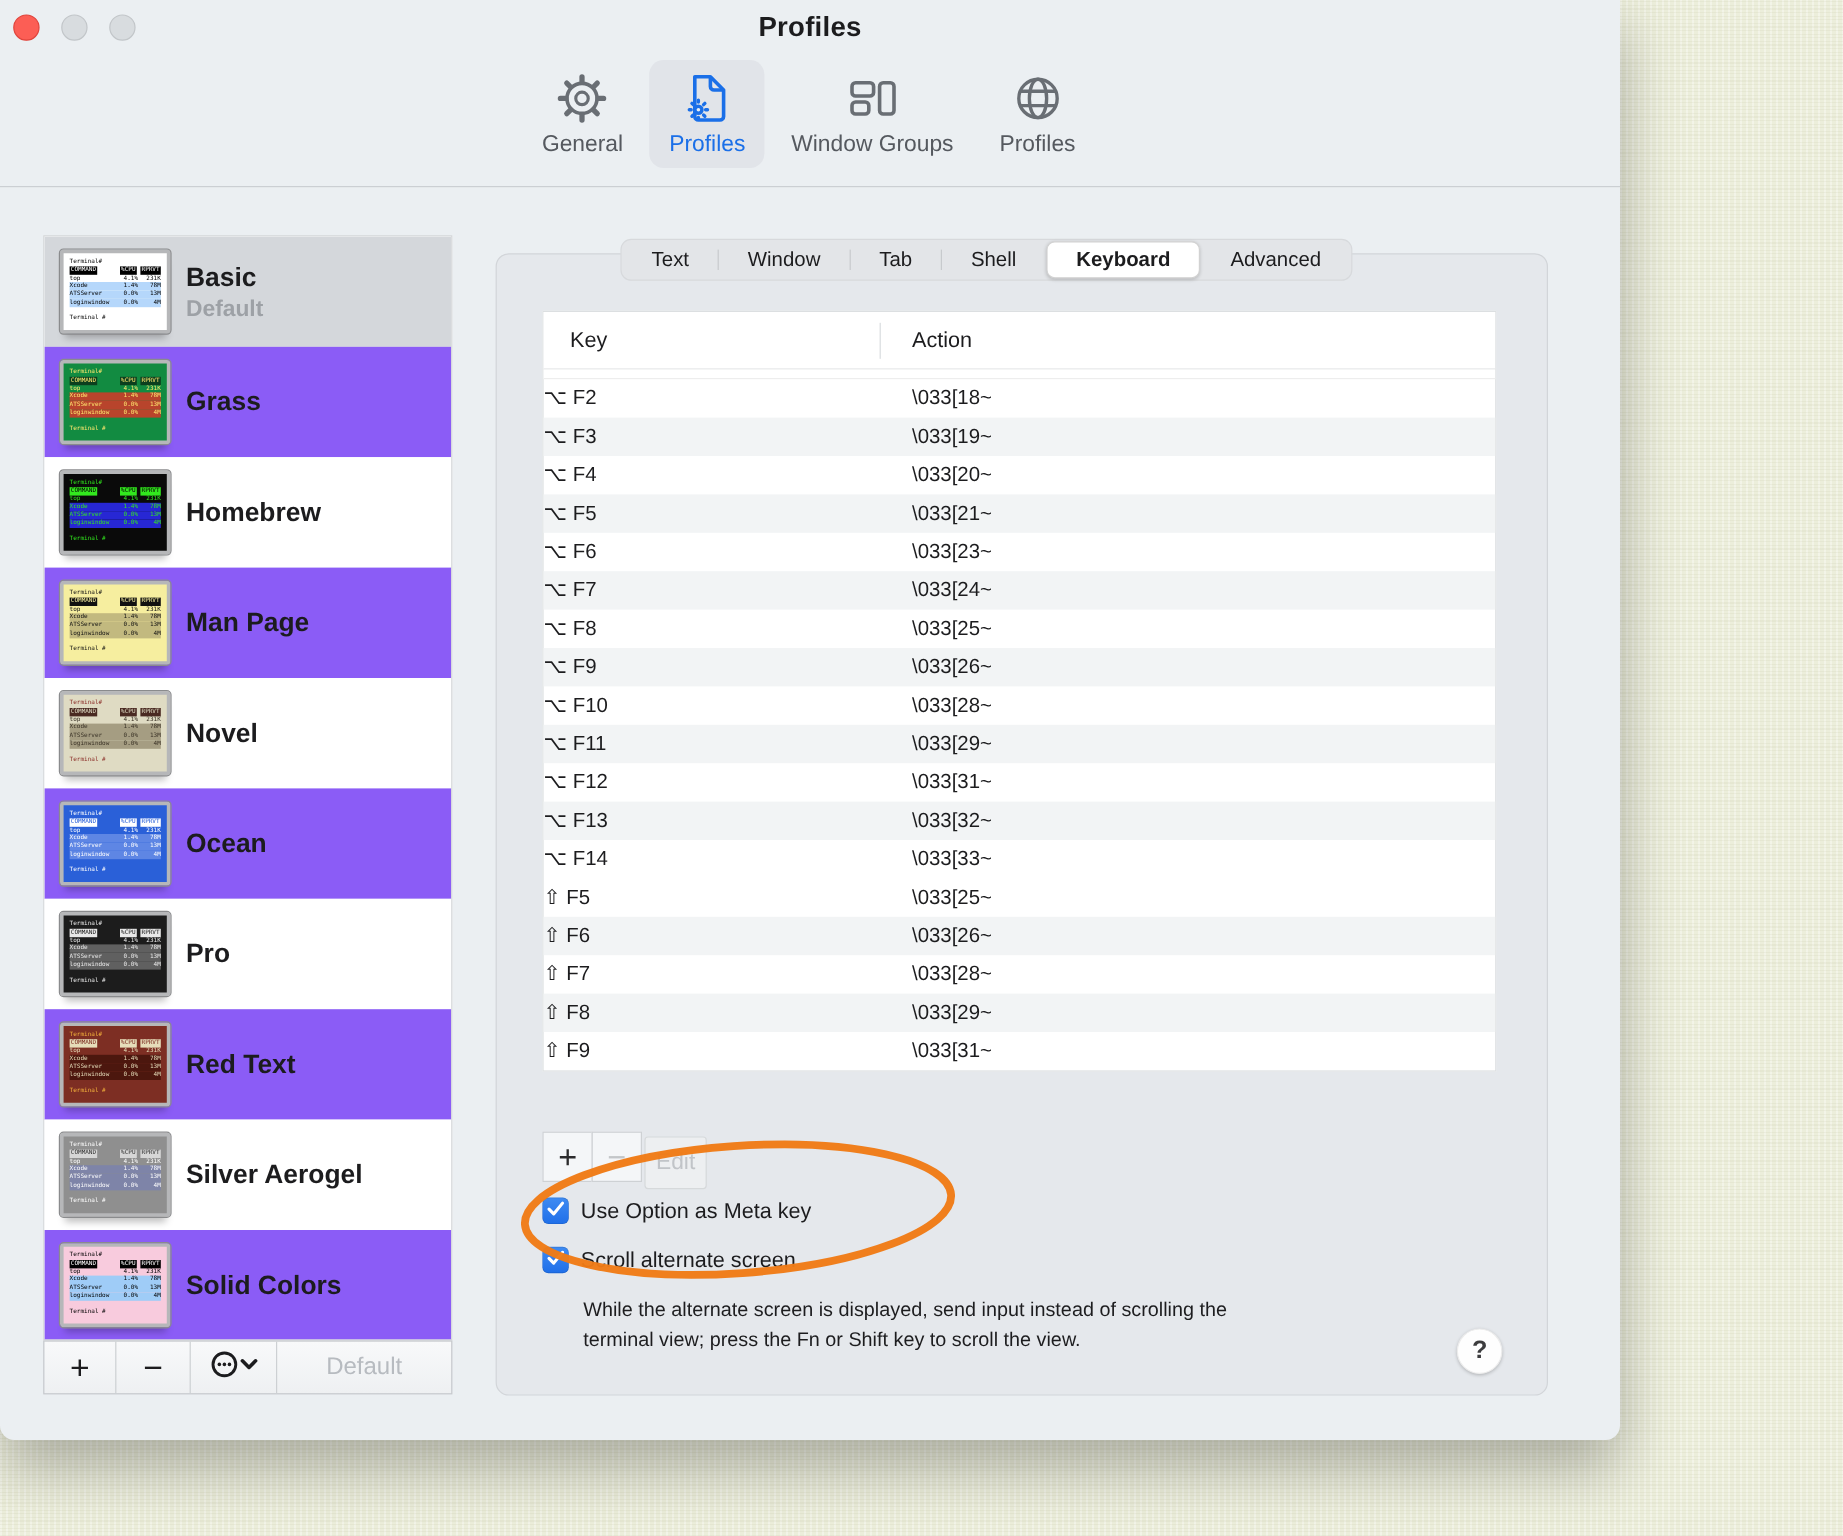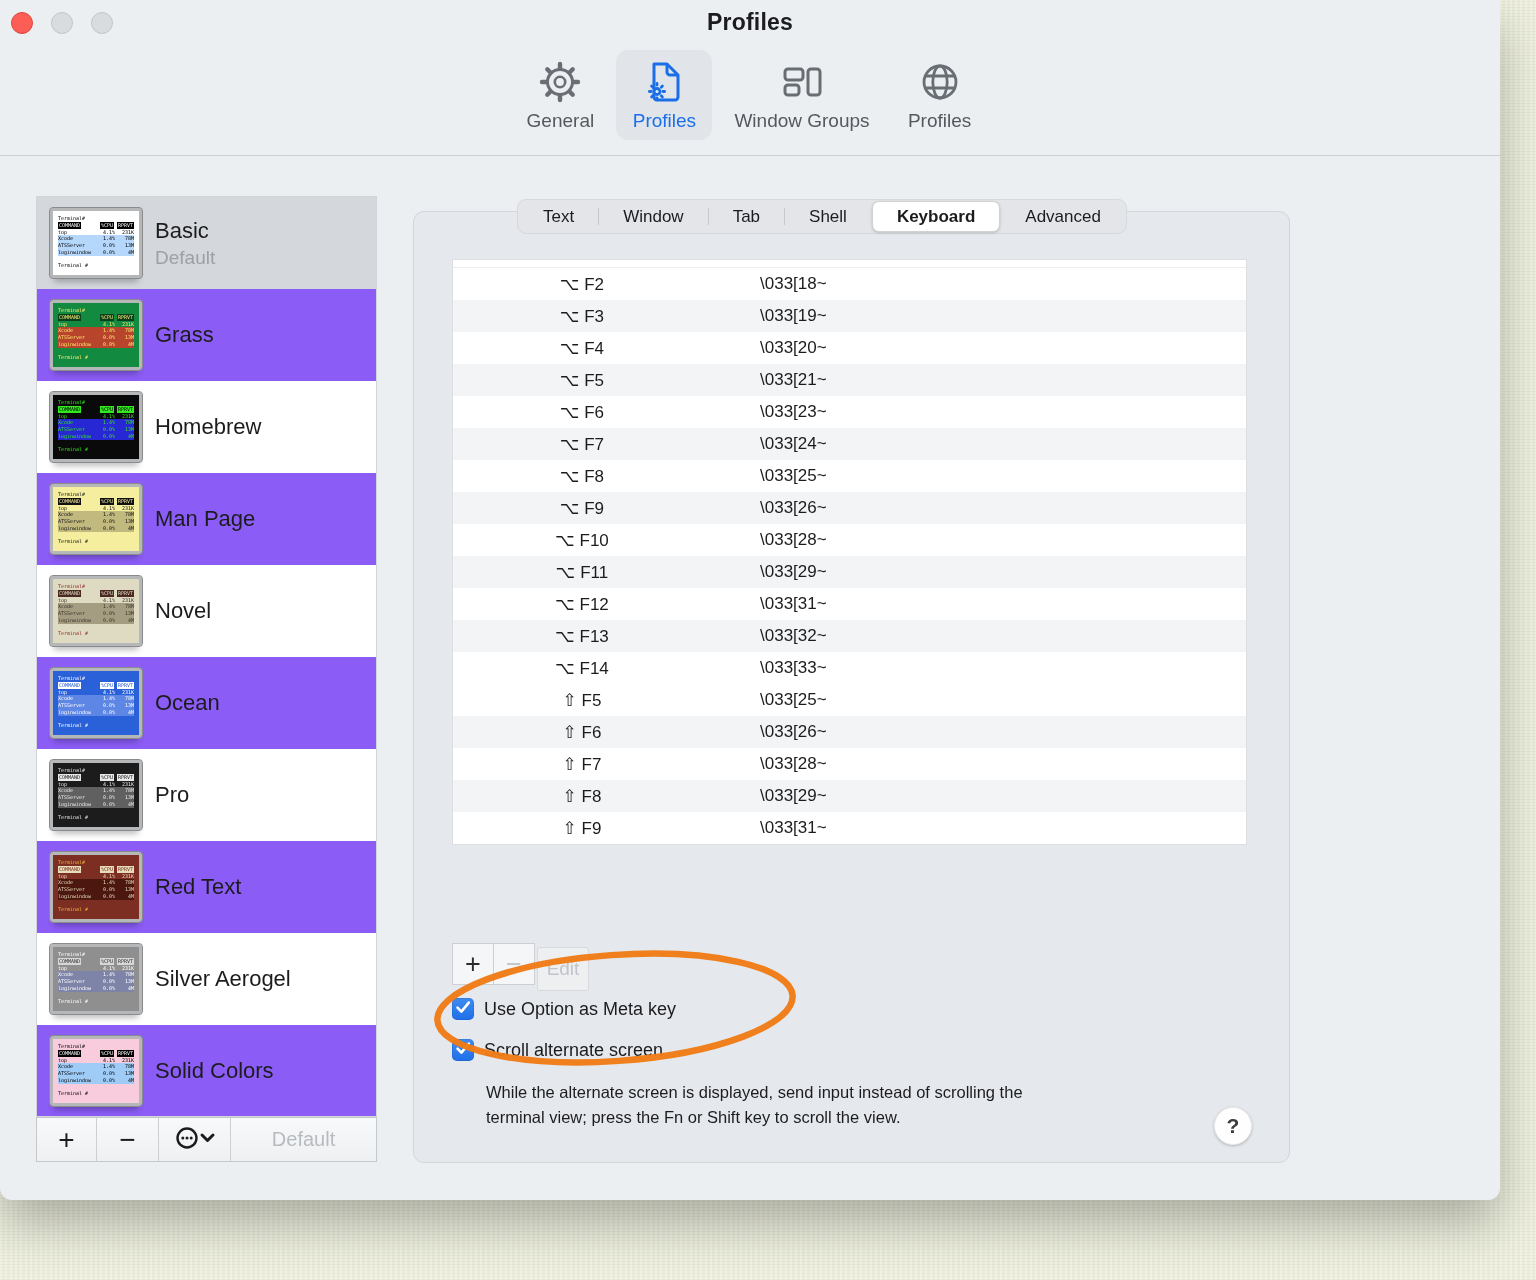--- a/index.html
+++ b/index.html
@@ -9,21 +9,21 @@
     background-color:#eceedb;
     background-image:
       repeating-linear-gradient(0deg, rgba(170,170,130,.10) 0 1px, transparent 1px 3px),
       repeating-linear-gradient(90deg, rgba(255,255,255,.35) 0 2px, transparent 2px 5px);
     overflow:hidden;
     position:relative;
   }
 
   
   .window {
-    position:absolute; left:0; top:0; width:1500px; height:1200px;
+    position:absolute; left:0; top:0; width:1350px; height:1200px;
     background:#ebeff2;
     border-radius:0 0 12px 12px;
     box-shadow:0 24px 50px rgba(0,0,0,.28);
   }
   .titlebar { position:absolute; left:0; top:0; width:100%; height:46px; }
   .traffic { position:absolute; top:12px; left:11px; display:flex; gap:18px; }
   .traffic span { width:22px; height:22px; border-radius:50%; display:block; }
   .tl-close { background:#fc5e55; border:1px solid #e0443c; }
   .tl-min, .tl-max { background:#d8dcdf; border:1px solid #c2c6c9; }
   .window-title {
@@ -47,21 +47,21 @@
   .toolbar-sep { position:absolute; left:0; top:155px; width:100%; height:1px; background:#cbcfd3; }
 
   
   .sidebar {
     position:absolute; left:36px; top:196px; width:341px; height:921px;
     background:#fff; border:1px solid #d2d5d8; overflow:hidden;
   }
   .profile-row { height:92px; display:flex; align-items:center; padding-left:13px; background:#fff; }
   .profile-row.stripe { background:#8b5cf6; }
   .profile-row.selected { background:#d4d7db; }
-  .profile-text { margin-left:13px; }
+  .profile-text { margin-left:13px;font-weight:bold; }
   .profile-name { font-size:22px; color:#1c1c1e; }
   .profile-sub { font-size:19px; color:#9da1a6; margin-top:3px; }
 
   .thumb {
     width:92px; height:70px; flex:none;
     border:3px solid #b6b7b9; outline:1px solid #8a8b8d; border-radius:3px;
     padding:4px 5px; overflow:hidden;
     font-family:"DejaVu Sans Mono",monospace; font-size:5px; line-height:1.35;
     box-shadow:0 8px 6px -4px rgba(0,0,0,.25);
   }
@@ -116,21 +116,21 @@
     position:absolute; left:38px; top:47px; width:795px;
     background:#fff; border:1px solid #dcdfe1;
   }
   .kb-header { height:48px; display:flex; align-items:center; border-bottom:1px solid #e1e3e5; background:#fff; }
   .kb-h-key { width:280px; padding-left:22px; font-size:18px; color:#1c1c1e; }
   .kb-h-div { width:1px; height:30px; background:#d9dcdf; }
   .kb-h-action { padding-left:26px; font-size:18px; color:#1c1c1e; }
   .kb-sliver { height:8px; background:#fff; border-bottom:1px solid #ededed; }
   .kb-row { height:32px; display:flex; align-items:center; font-size:17px; color:#1c1c1e; }
   .kb-row.alt { background:#f2f4f5; }
-  .kb-key { width:280px; text-align:center; padding-right:22px; }
+  .kb-key { width:280px; text-align:left; padding-right:22px; }
   .kb-action { padding-left:27px; font-family:"Liberation Sans","DejaVu Sans",sans-serif; }
 
   
   .row-btns { position:absolute; left:38px; top:731px; display:flex; align-items:flex-start; }
   .sq-btn {
     width:42px; height:42px; background:#f4f6f8; border:1px solid #ced1d4;
     display:flex; align-items:center; justify-content:center;
     font-size:27px; font-weight:300; color:#2b2b2d;
   }
   .sq-btn.minus { margin-left:-1px; color:#c3c6c9; }
@@ -635,20 +635,25 @@
         <div class="seg">Tab</div>
         <div class="seg-div"></div>
         <div class="seg">Shell</div>
         <div class="seg-div hidden"></div>
         <div class="seg selected">Keyboard</div>
         <div class="seg-div hidden"></div>
         <div class="seg">Advanced</div>
       </div>
 
     <div class="kb-table">
+      <div class="kb-header">
+        <div class="kb-h-key">Key</div>
+        <div class="kb-h-div"></div>
+        <div class="kb-h-action">Action</div>
+      </div>
       <div class="kb-sliver"></div>
       <div id="kb-body">
           <div class="kb-row">
             <div class="kb-key">⌥ F2</div>
             <div class="kb-action">\033[18~</div>
           </div>
           <div class="kb-row alt">
             <div class="kb-key">⌥ F3</div>
             <div class="kb-action">\033[19~</div>
           </div>

